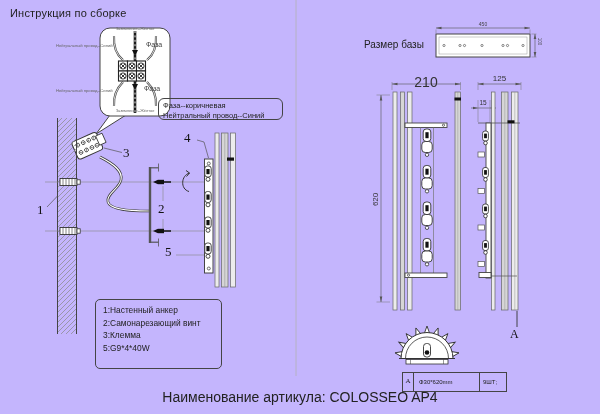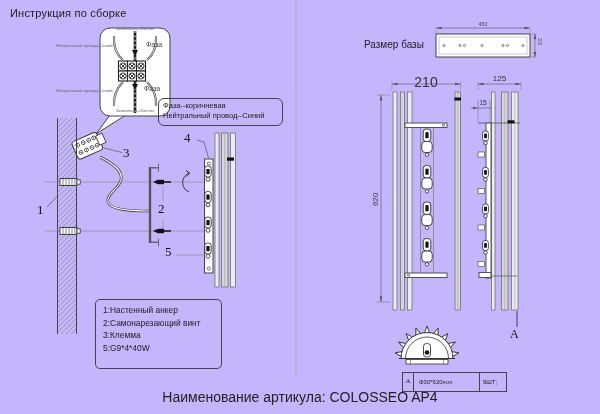--- a/index.html
+++ b/index.html
@@ -7,21 +7,21 @@
   body{font-family:"Liberation Sans",sans-serif}
   .sheet{position:relative;width:600px;height:414px;background:#c4b5fd;overflow:hidden;margin:0 auto}
   .art{position:absolute;left:0;top:0}
   .ovl{position:absolute;white-space:nowrap;color:#333;line-height:1.1}
   .ctr{text-align:center}
   .serif{font-family:"Liberation Serif","DejaVu Serif",serif}
   .title{font-size:11px;color:#222;letter-spacing:.2px}
   .tiny{font-size:3.9px;color:#666}
   .wlabel{font-size:4.2px;color:#666}
   .phase{font-size:7px;color:#444}
-  .callout{left:158px;top:98px;width:125px;height:28px;border:1px solid #444;border-radius:6px;
+  .callout{left:158px;top:98px;width:125px;height:22px;border:1px solid #444;border-radius:6px;
            padding:2px 4px;font-size:7.5px;line-height:1.32;color:#222}
   .legend{left:95px;top:299px;width:127px;height:70px;border:1px solid #444;border-radius:5px;
           padding:4px 0 0 7px;font-size:8.4px;line-height:12.6px;color:#222}
   .pnum{font-size:13px;color:#111;font-family:"Liberation Serif","DejaVu Serif",serif}
   .dim{color:#444}
   .spec{left:402px;top:372px;width:105px;height:20px;border:1px solid #444;display:flex;align-items:stretch;color:#222}
   .spec>div{display:flex;align-items:center}
   .rot90{transform:rotate(90deg)}
   .rotm90{transform:rotate(-90deg)}
 </style>

